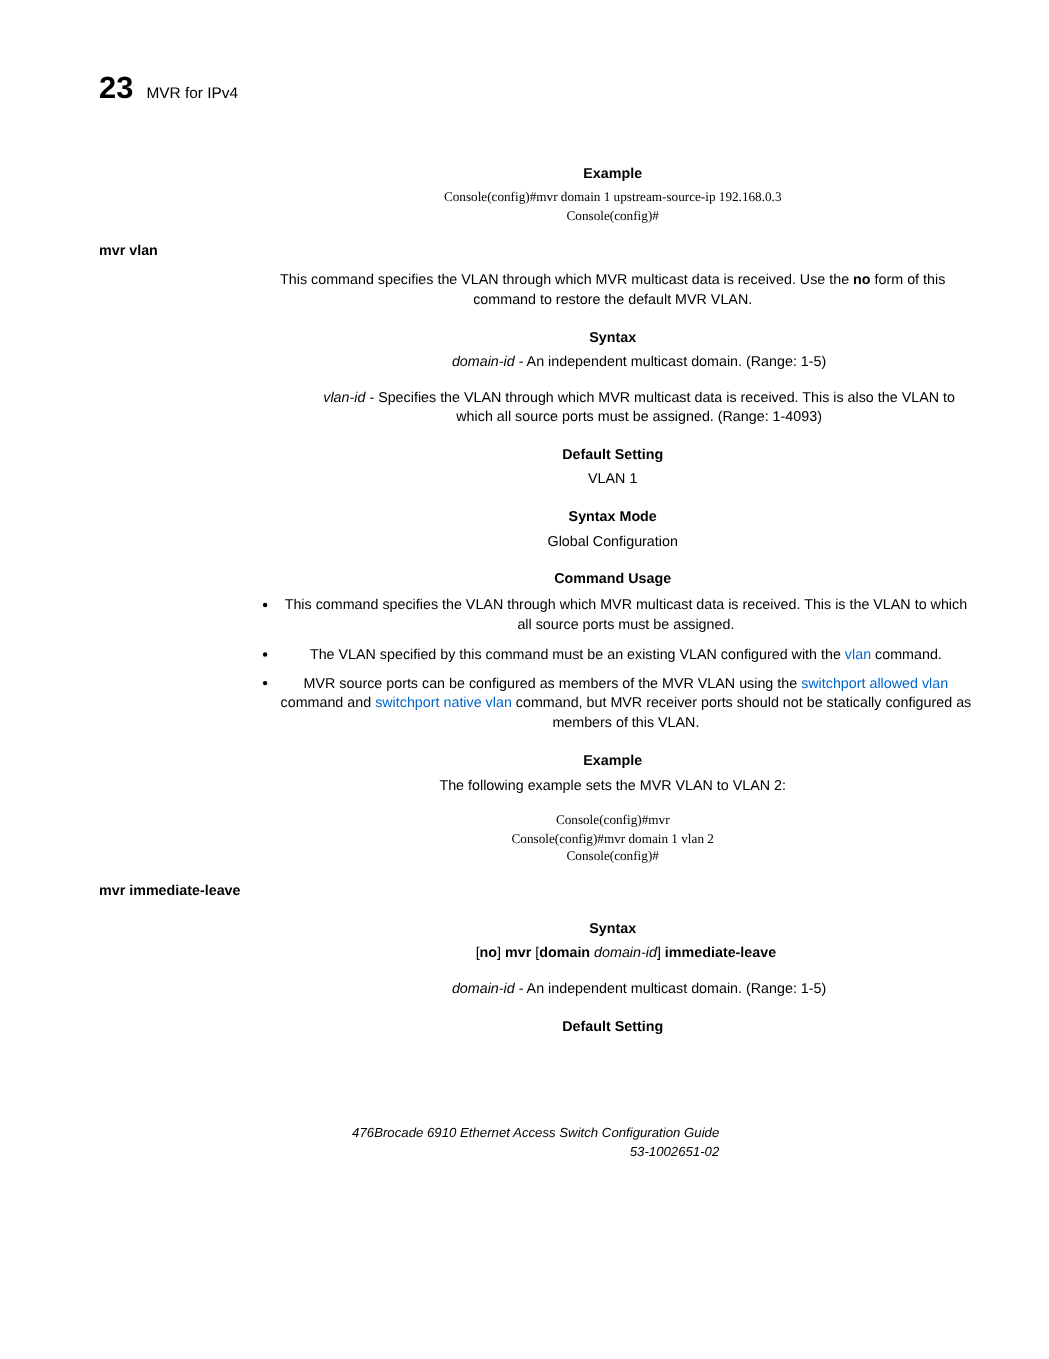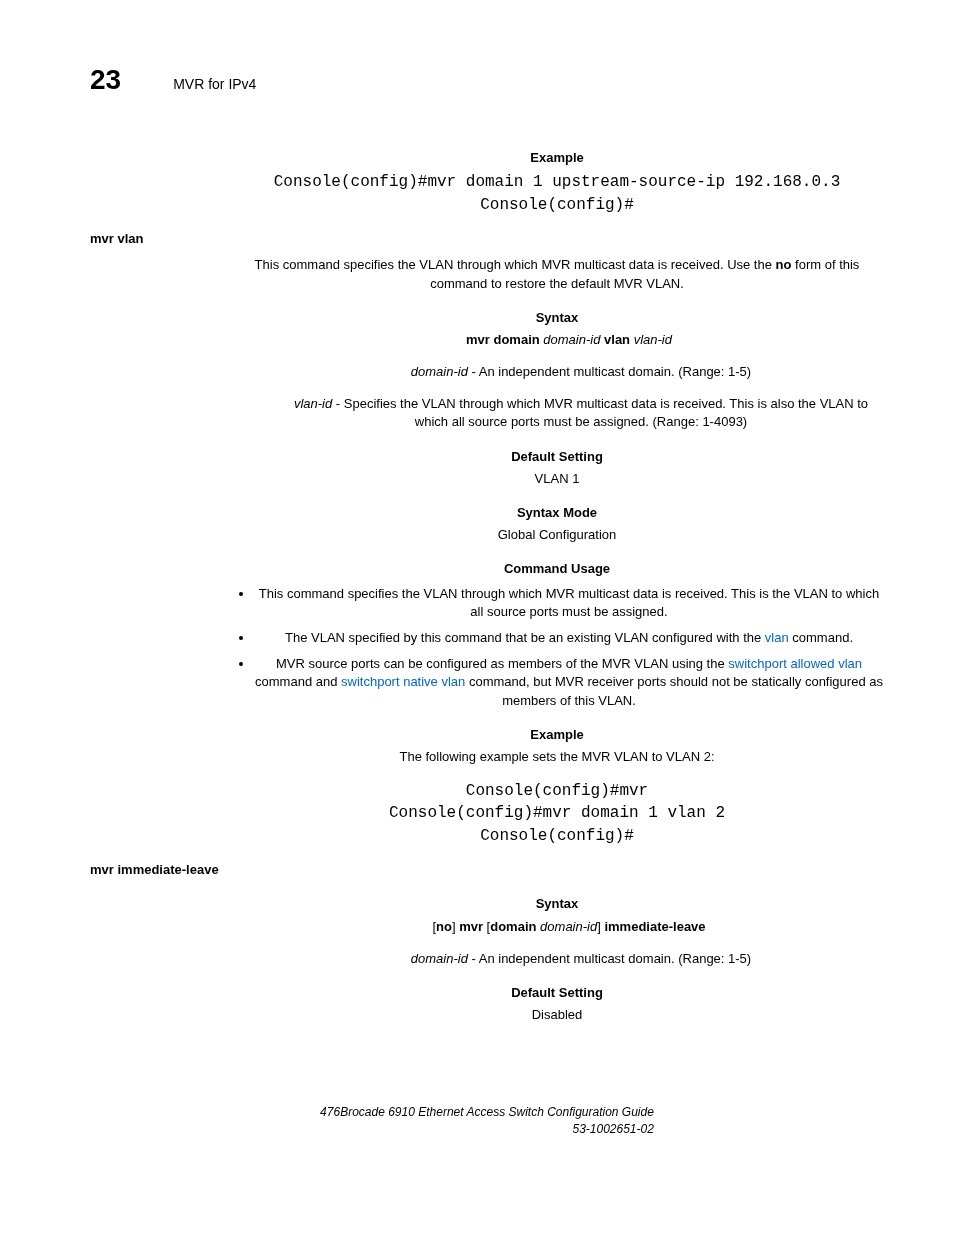--- a/index.html
+++ b/index.html
@@ -9,21 +9,20 @@
     margin: 0;
     padding: 60px 70px 40px 90px;
     width: 954px;
     box-sizing: border-box;
     line-height: 1.4;
   }
   .header {
     display: flex;
     align-items: baseline;
     margin-bottom: 50px;
-    gap: 40px;
   }
   .chapter-num {
     font-size: 28px;
     font-weight: bold;
     margin-right: 12px;
   }
   .chapter-title {
     font-size: 14px;
   }
   .side-label {
@@ -35,22 +34,22 @@
   .content {
     margin-left: 140px;
     text-align: center;
   }
   .heading {
     font-weight: bold;
     margin-top: 16px;
     margin-bottom: 4px;
   }
   pre {
-    font-family: Liberation Mono, monospace;
-    font-size: 16px;
+    font-family: Liberation Serif, serif;
+    font-size: 12px;
     margin: 2px 0 14px 0;
     white-space: pre;
   }
   .para {
     margin: 4px 0 14px 0;
   }
   .indent1 {
     margin-left: 24px;
   }
   .indent2 {
@@ -93,41 +92,38 @@
 </div>
 
 <div class="side-label">mvr vlan</div>
 
 <div class="content">
   <div class="para">
     <span>This command specifies the VLAN through which MVR multicast data is received. Use the </span><span class="bold">no</span><span> form of this command to restore the default MVR VLAN.</span>
   </div>
 
   <div class="heading">Syntax</div>
-  <div class="indent1 para">
-    <span class="bold">mvr domain </span><span class="italic">domain-id</span><span class="bold"> vlan </span><span class="italic">vlan-id</span>
-  </div>
   <div class="indent2 para">
     <span class="italic">domain-id</span><span> - An independent multicast domain. (Range: 1-5)</span>
   </div>
   <div class="indent2 para">
     <span class="italic">vlan-id</span><span> - Specifies the VLAN through which MVR multicast data is received. This is also the VLAN to which all source ports must be assigned. (Range: 1-4093)</span>
   </div>
 
   <div class="heading">Default Setting</div>
   <div class="para">VLAN 1</div>
 
   <div class="heading">Syntax Mode</div>
   <div class="para">Global Configuration</div>
 
   <div class="heading">Command Usage</div>
   <ul>
     <li>This command specifies the VLAN through which MVR multicast data is received. This is the VLAN to which all source ports must be assigned.</li>
     <li>
-      <span>The VLAN specified by this command that be an existing VLAN configured with the </span><span class="link">vlan</span><span> command.</span>
+      <span>The VLAN specified by this command must be an existing VLAN configured with the </span><span class="link">vlan</span><span> command.</span>
     </li>
     <li>
       <span>MVR source ports can be configured as members of the MVR VLAN using the </span><span class="link">switchport allowed vlan</span><span> command and </span><span class="link">switchport native vlan</span><span> command, but MVR receiver ports should not be statically configured as members of this VLAN.</span>
     </li>
   </ul>
 
   <div class="heading">Example</div>
   <div class="para">The following example sets the MVR VLAN to VLAN 2:</div>
   <pre>Console(config)#mvr
 Console(config)#mvr domain 1 vlan 2
@@ -140,21 +136,20 @@
 
   <div class="heading">Syntax</div>
   <div class="indent1 para">
     <span>[</span><span class="bold">no</span><span>] </span><span class="bold">mvr</span><span> [</span><span class="bold">domain</span><span> </span><span class="italic">domain-id</span><span>] </span><span class="bold">immediate-leave</span>
   </div>
   <div class="indent2 para">
     <span class="italic">domain-id</span><span> - An independent multicast domain. (Range: 1-5)</span>
   </div>
 
   <div class="heading">Default Setting</div>
-  <div class="para">Disabled</div>
 </div>
 
 <div class="footer">
   <div>476</div>
   <div class="right">
     <div>Brocade 6910 Ethernet Access Switch Configuration Guide</div>
     <div>53-1002651-02</div>
   </div>
 </div>
 

